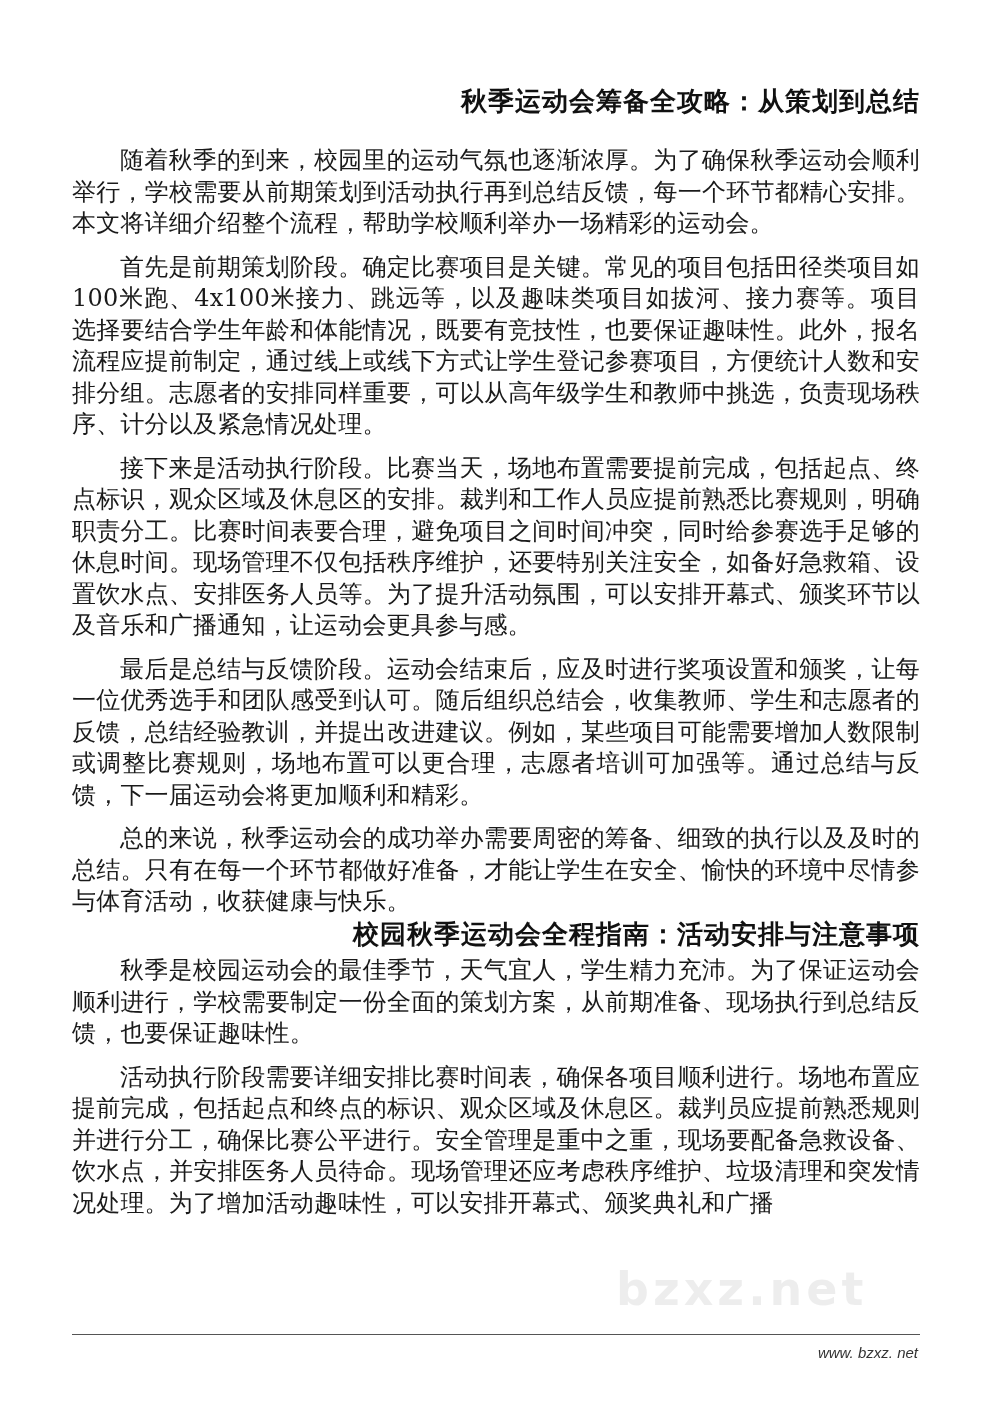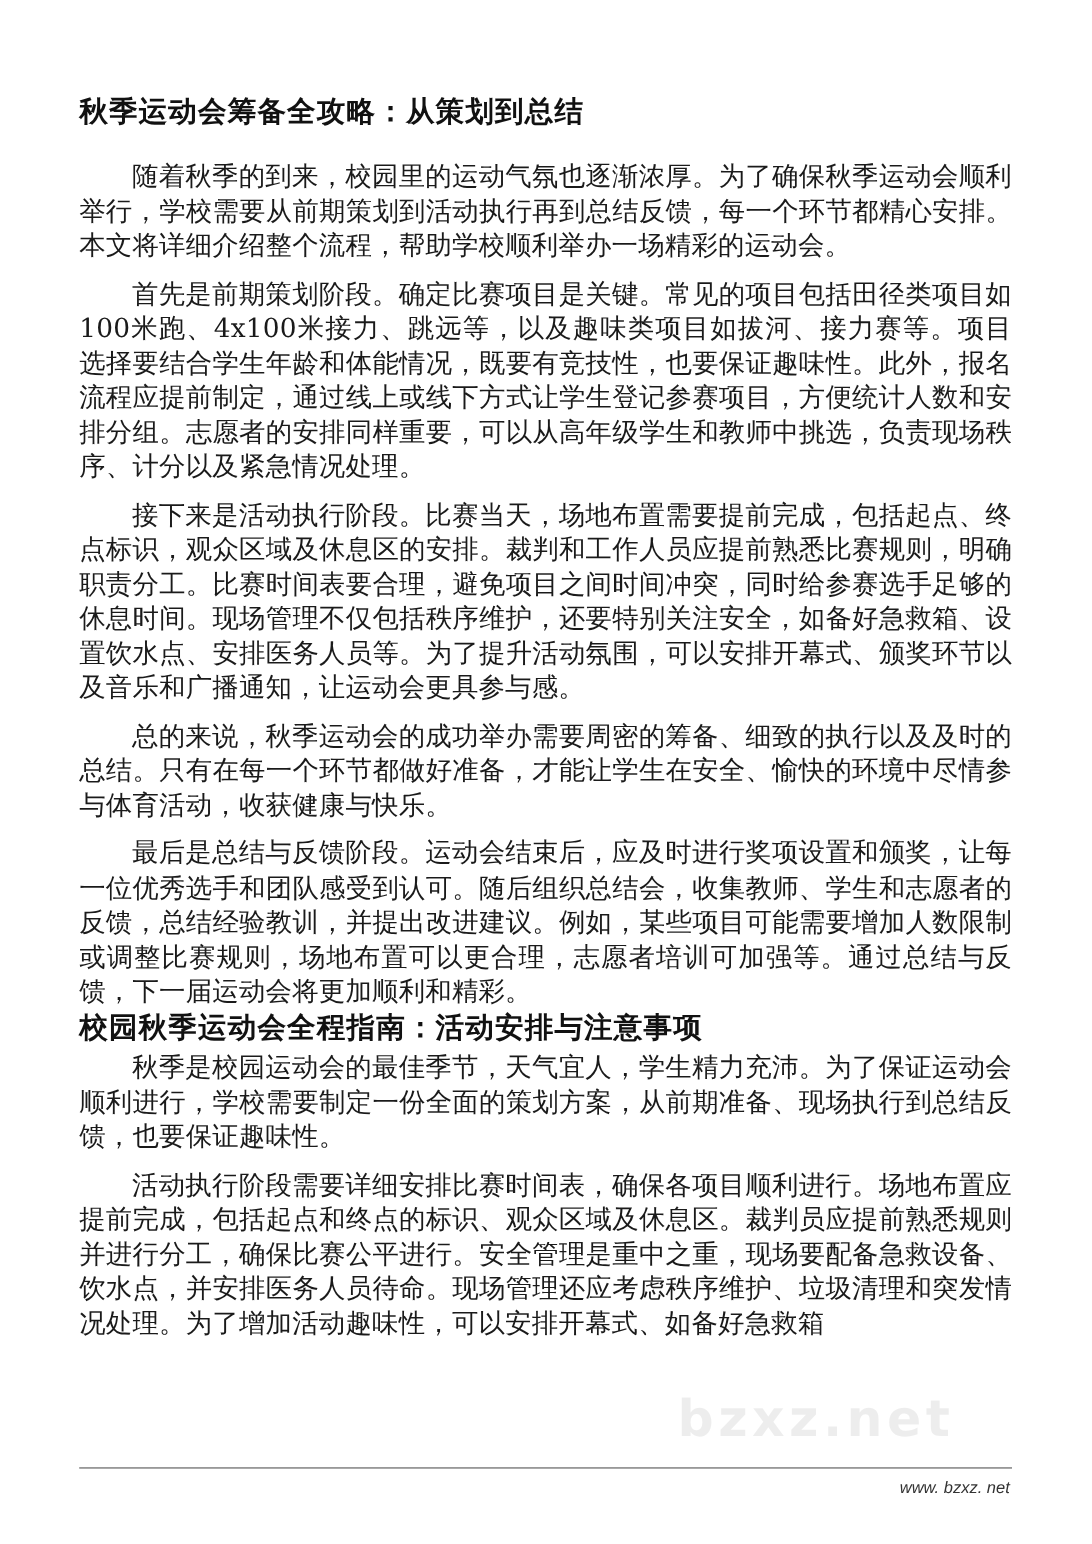--- a/index.html
+++ b/index.html
@@ -1,19 +1,19 @@
 <!DOCTYPE html>
 <html><head>
 <meta charset="utf-8">
 <style>
   html, body { margin: 0; padding: 0; background: #ffffff; }
   body { width: 993px; height: 1404px; position: relative; overflow: hidden;
          font-family: "DejaVu Serif", "Liberation Serif", serif; color: #1a1a1a; }
   .page { position: absolute; left: 72px; top: 0; width: 848px; }
-  .title { text-align: left; font-family: Liberation Mono, monospace;
+  .title { text-align: right; font-family: Liberation Mono, monospace;
            font-weight: bold; font-size: 26px; letter-spacing: 1px; margin: 0; color: #111; }
   .t1 { position: absolute; top: 84px; left: 0; width: 848px; }
   .t2 { position: absolute; top: 893px; left: 0; width: 848px; margin-top: 24px; }
   .para { font-size: 24px; line-height: 31.5px; text-indent: 2em; margin: 0; text-align: justify; letter-spacing: 0.2px; }
   .sec1 { position: absolute; top: 145px; left: 0; width: 848px; }
   .sec2 { position: absolute; top: 955px; left: 0; width: 848px; }
   .sec1 .para, .sec2 .para { margin-bottom: 12px; }
   .rule { position: absolute; left: 72px; top: 1334px; width: 848px; height: 1px; background: #555; }
   .footer { position: absolute; right: 75px; top: 1344px; font-style: italic; font-size: 15px; color: #333;
             font-family: Liberation Sans, sans-serif; }
@@ -24,27 +24,27 @@
 </head>
 <body>
 
 <div class="clip">
   <div class="page">
     <h1 class="title t1">秋季运动会筹备全攻略：从策划到总结</h1>
     <div class="sec1">
       <p class="para">随着秋季的到来，校园里的运动气氛也逐渐浓厚。为了确保秋季运动会顺利举行，学校需要从前期策划到活动执行再到总结反馈，每一个环节都精心安排。本文将详细介绍整个流程，帮助学校顺利举办一场精彩的运动会。</p>
       <p class="para">首先是前期策划阶段。确定比赛项目是关键。常见的项目包括田径类项目如100米跑、4x100米接力、跳远等，以及趣味类项目如拔河、接力赛等。项目选择要结合学生年龄和体能情况，既要有竞技性，也要保证趣味性。此外，报名流程应提前制定，通过线上或线下方式让学生登记参赛项目，方便统计人数和安排分组。志愿者的安排同样重要，可以从高年级学生和教师中挑选，负责现场秩序、计分以及紧急情况处理。</p>
       <p class="para">接下来是活动执行阶段。比赛当天，场地布置需要提前完成，包括起点、终点标识，观众区域及休息区的安排。裁判和工作人员应提前熟悉比赛规则，明确职责分工。比赛时间表要合理，避免项目之间时间冲突，同时给参赛选手足够的休息时间。现场管理不仅包括秩序维护，还要特别关注安全，如备好急救箱、设置饮水点、安排医务人员等。为了提升活动氛围，可以安排开幕式、颁奖环节以及音乐和广播通知，让运动会更具参与感。</p>
+      <p class="para">最后是总结与反馈阶段。运动会结束后，应及时进行奖项设置和颁奖，让每一位优秀选手和团队感受到认可。随后组织总结会，收集教师、学生和志愿者的反馈，总结经验教训，并提出改进建议。例如，某些项目可能需要增加人数限制或调整比赛规则，场地布置可以更合理，志愿者培训可加强等。通过总结与反馈，下一届运动会将更加顺利和精彩。</p>
       <p class="para">总的来说，秋季运动会的成功举办需要周密的筹备、细致的执行以及及时的总结。只有在每一个环节都做好准备，才能让学生在安全、愉快的环境中尽情参与体育活动，收获健康与快乐。</p>
-      <p class="para">最后是总结与反馈阶段。运动会结束后，应及时进行奖项设置和颁奖，让每一位优秀选手和团队感受到认可。随后组织总结会，收集教师、学生和志愿者的反馈，总结经验教训，并提出改进建议。例如，某些项目可能需要增加人数限制或调整比赛规则，场地布置可以更合理，志愿者培训可加强等。通过总结与反馈，下一届运动会将更加顺利和精彩。</p>
     </div>
 
     <h1 class="title t2">校园秋季运动会全程指南：活动安排与注意事项</h1>
     <div class="sec2">
       <p class="para">秋季是校园运动会的最佳季节，天气宜人，学生精力充沛。为了保证运动会顺利进行，学校需要制定一份全面的策划方案，从前期准备、现场执行到总结反馈，也要保证趣味性。</p>
-      <p class="para">活动执行阶段需要详细安排比赛时间表，确保各项目顺利进行。场地布置应提前完成，包括起点和终点的标识、观众区域及休息区。裁判员应提前熟悉规则并进行分工，确保比赛公平进行。安全管理是重中之重，现场要配备急救设备、饮水点，并安排医务人员待命。现场管理还应考虑秩序维护、垃圾清理和突发情况处理。为了增加活动趣味性，可以安排开幕式、如备好急救箱</p>
+      <p class="para">活动执行阶段需要详细安排比赛时间表，确保各项目顺利进行。场地布置应提前完成，包括起点和终点的标识、观众区域及休息区。裁判员应提前熟悉规则并进行分工，确保比赛公平进行。安全管理是重中之重，现场要配备急救设备、饮水点，并安排医务人员待命。现场管理还应考虑秩序维护、垃圾清理和突发情况处理。为了增加活动趣味性，可以安排开幕式、颁奖典礼和广播</p>
     </div>
   </div>
   <div class="watermark">bzxz.net</div>
 </div>
 
 <div class="rule"></div>
 <div class="footer">www. bzxz. net</div>
 
 </body></html>

